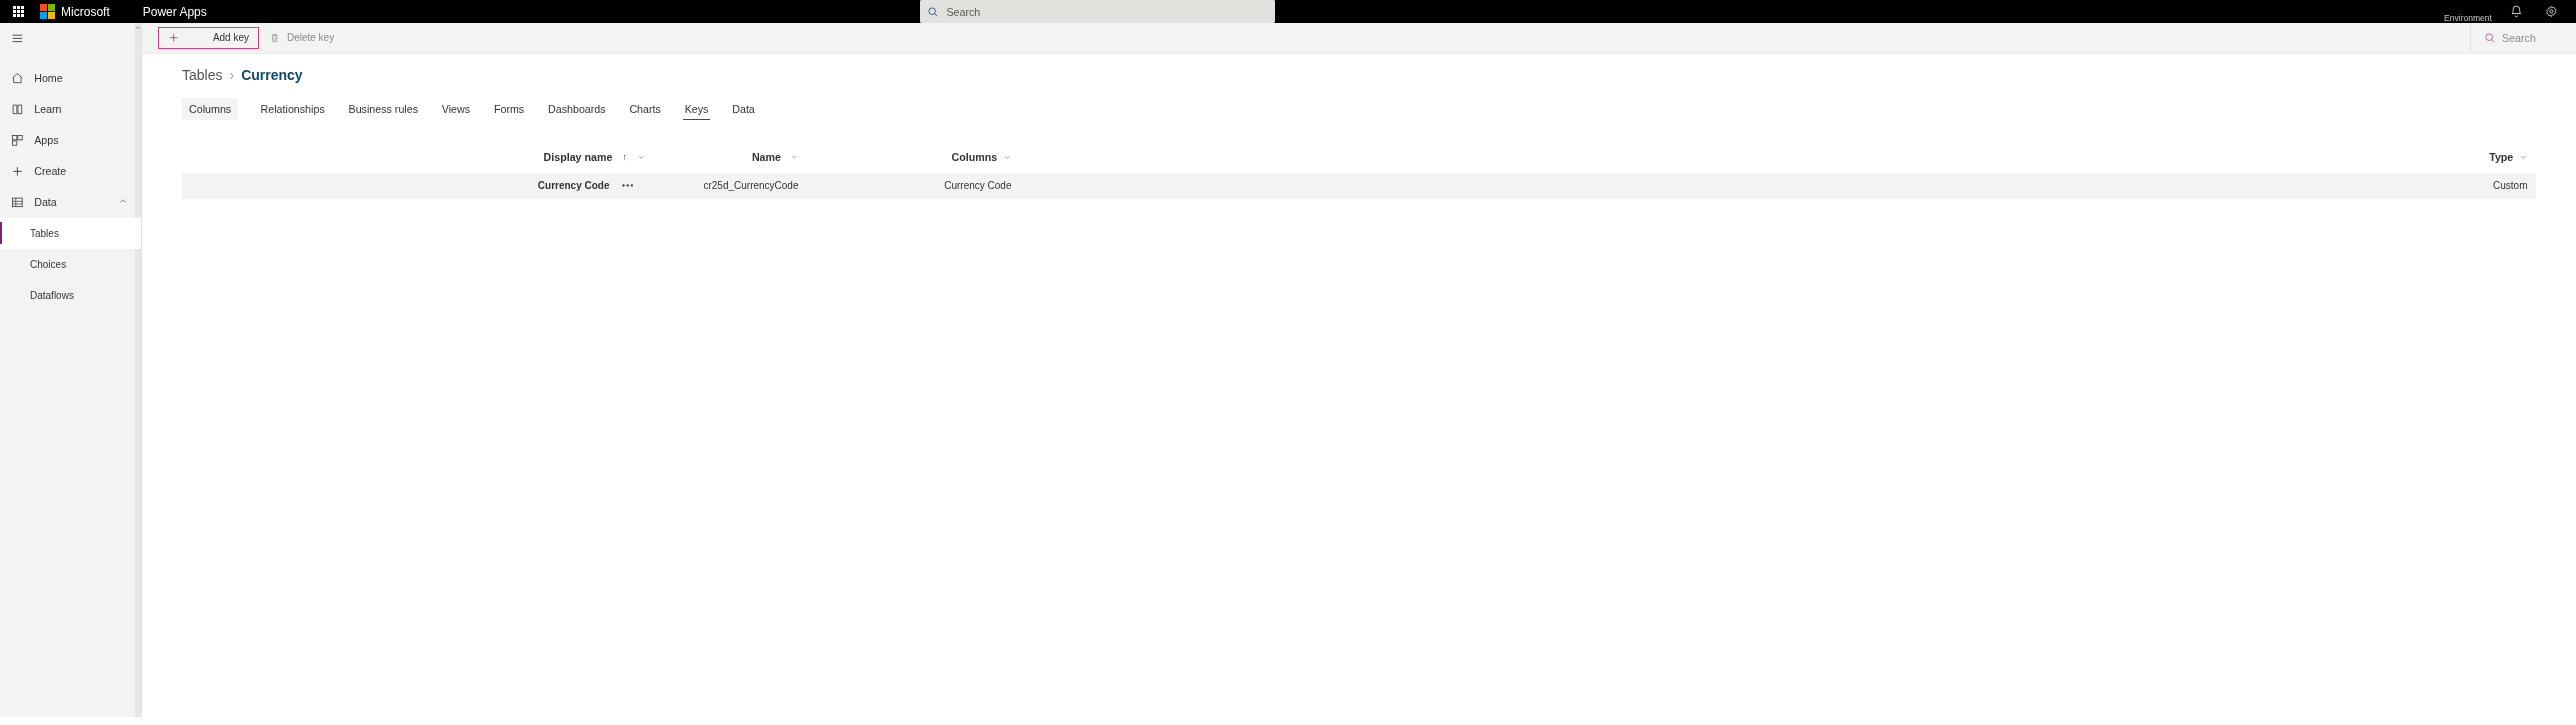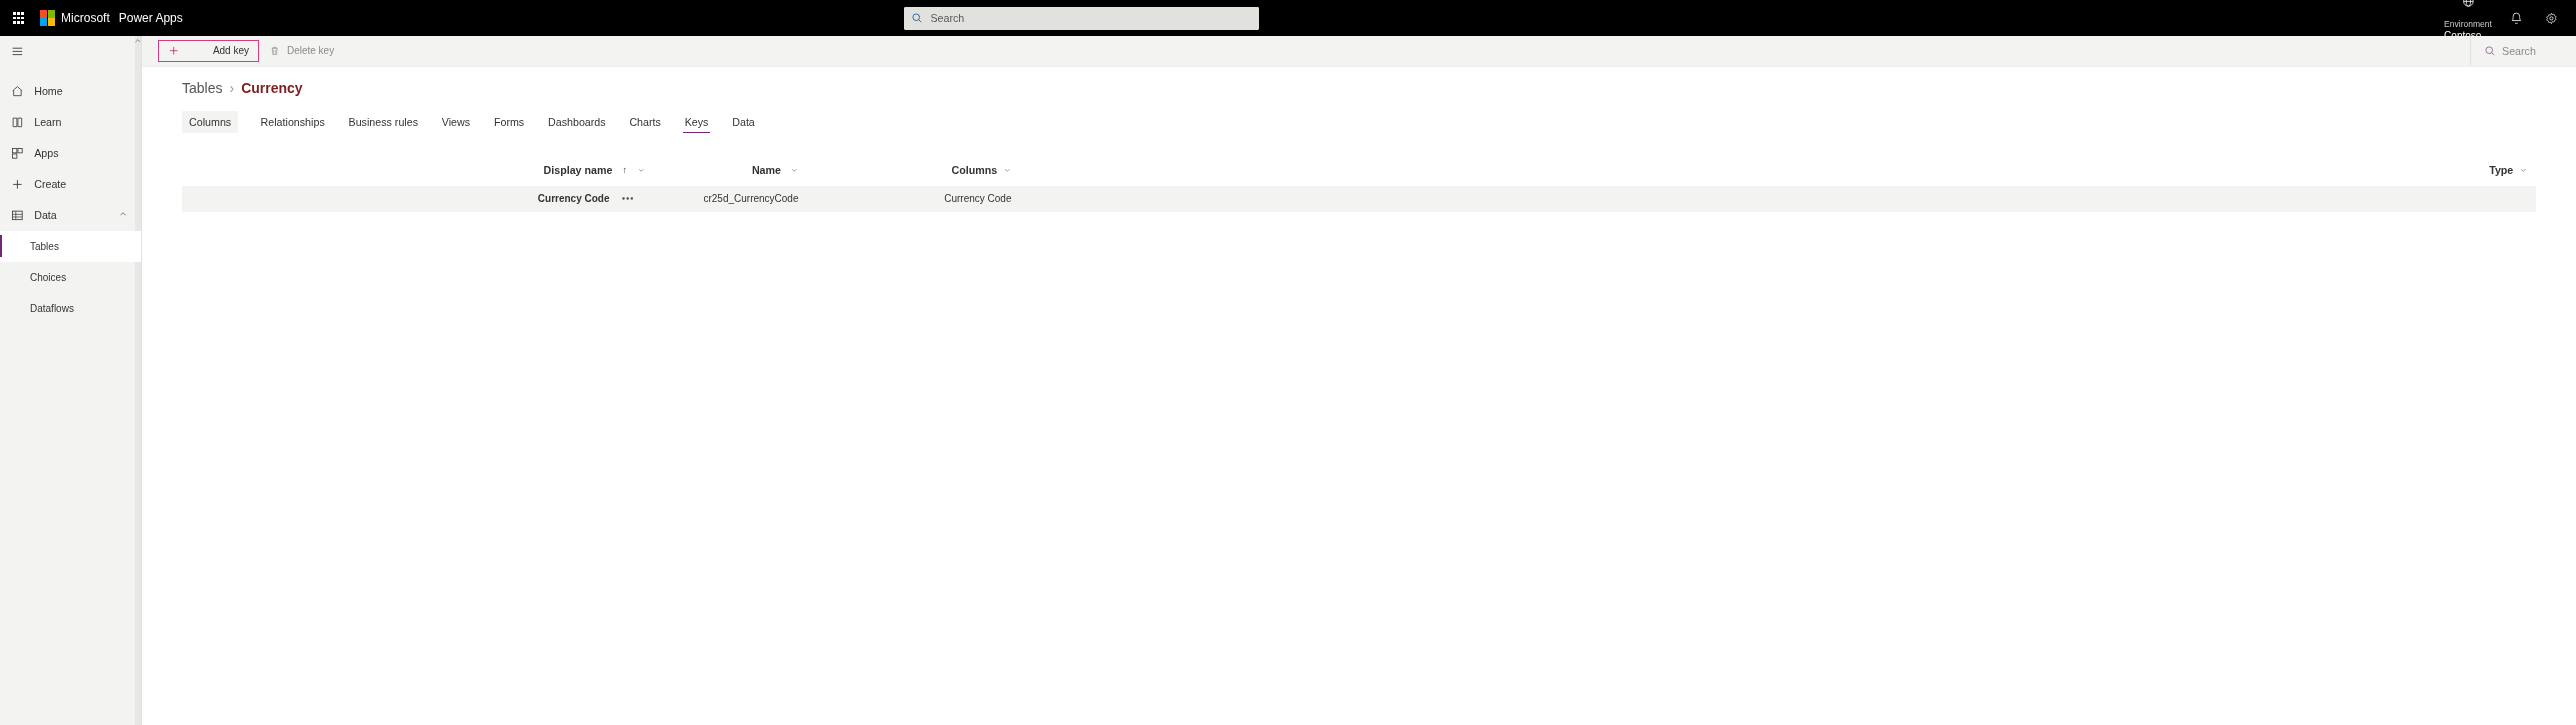--- a/index.html
+++ b/index.html
@@ -11,21 +11,21 @@
     body {
       background: #fff;
       width: 100%;
     }
     
     .top-header {
       background: #000;
       color: #fff;
       display: flex;
       align-items: center;
-      height: 36px;
+      height: 23px;
       padding: 0 5.7px;
     }
     .waffle {
       width: 25.6px;
       height: 25.6px;
       display: flex;
       align-items: center;
       justify-content: center;
       cursor: pointer;
     }
@@ -47,21 +47,21 @@
       grid-template-columns: 1fr 1fr;
       grid-template-rows: 1fr 1fr;
       gap: 0.7px;
       width: 15.6px; height: 15.6px;
     }
     .ms-logo .q1 { background: #f25022; }
     .ms-logo .q2 { background: #7fba00; }
     .ms-logo .q3 { background: #00a4ef; }
     .ms-logo .q4 { background: #ffb900; }
     .brand-text { font-size: 12px; font-weight: 500; }
-    .app-title { margin-left: 9px; font-size: 12px; font-weight: 300; }
+    .app-title { margin-left: 33px; font-size: 12px; font-weight: 300; }
     .header-spacer-left { width: 128px; }
     .top-search {
       flex: 0 0 355px;
       margin-left: auto;
       margin-right: auto;
       height: 23px;
       background: #e1e1de;
       border-radius: 1.4px;
       display: flex;
       align-items: center;
@@ -208,21 +208,21 @@
     }
     .breadcrumb {
       display: flex;
       align-items: center;
       gap: 7px;
       font-size: 14px;
       margin-bottom: 15.6px;
       margin-top: 1.4px;
     }
     .breadcrumb .bc-link { color: #555; cursor: pointer; font-weight: 400; }
-    .breadcrumb .bc-current { color: #7f1d1d; font-weight: 600; }
+    .breadcrumb .bc-current { color: #0c4a6e; font-weight: 600; }
     .breadcrumb .bc-sep { color: #999; }
 
     .tabs {
       display: flex;
       gap: 21px;
       border-bottom: 0.7px solid transparent;
       margin-bottom: 21px;
     }
     .tab {
       padding: 4.3px 1.4px;
@@ -472,18 +472,19 @@
           <div class="td col-display-cell">Currency Code</div>
           <div class="td menu">
             <svg width="11.4" height="2.8" viewBox="0 0 16 4" style="color:#555">
                 <circle cx="2" cy="2" r="1.4" fill="#555"></circle>
                 <circle cx="8" cy="2" r="1.4" fill="#555"></circle>
                 <circle cx="14" cy="2" r="1.4" fill="#555"></circle>
               </svg>
           </div>
           <div class="td col-name">cr25d_CurrencyCode</div>
           <div class="td col-cols">Currency Code</div>
+          <div class="td col-type">Custom</div>
         </div>
       </div>
     </div>
   </div>
 </div>
 
 
 </body></html>

